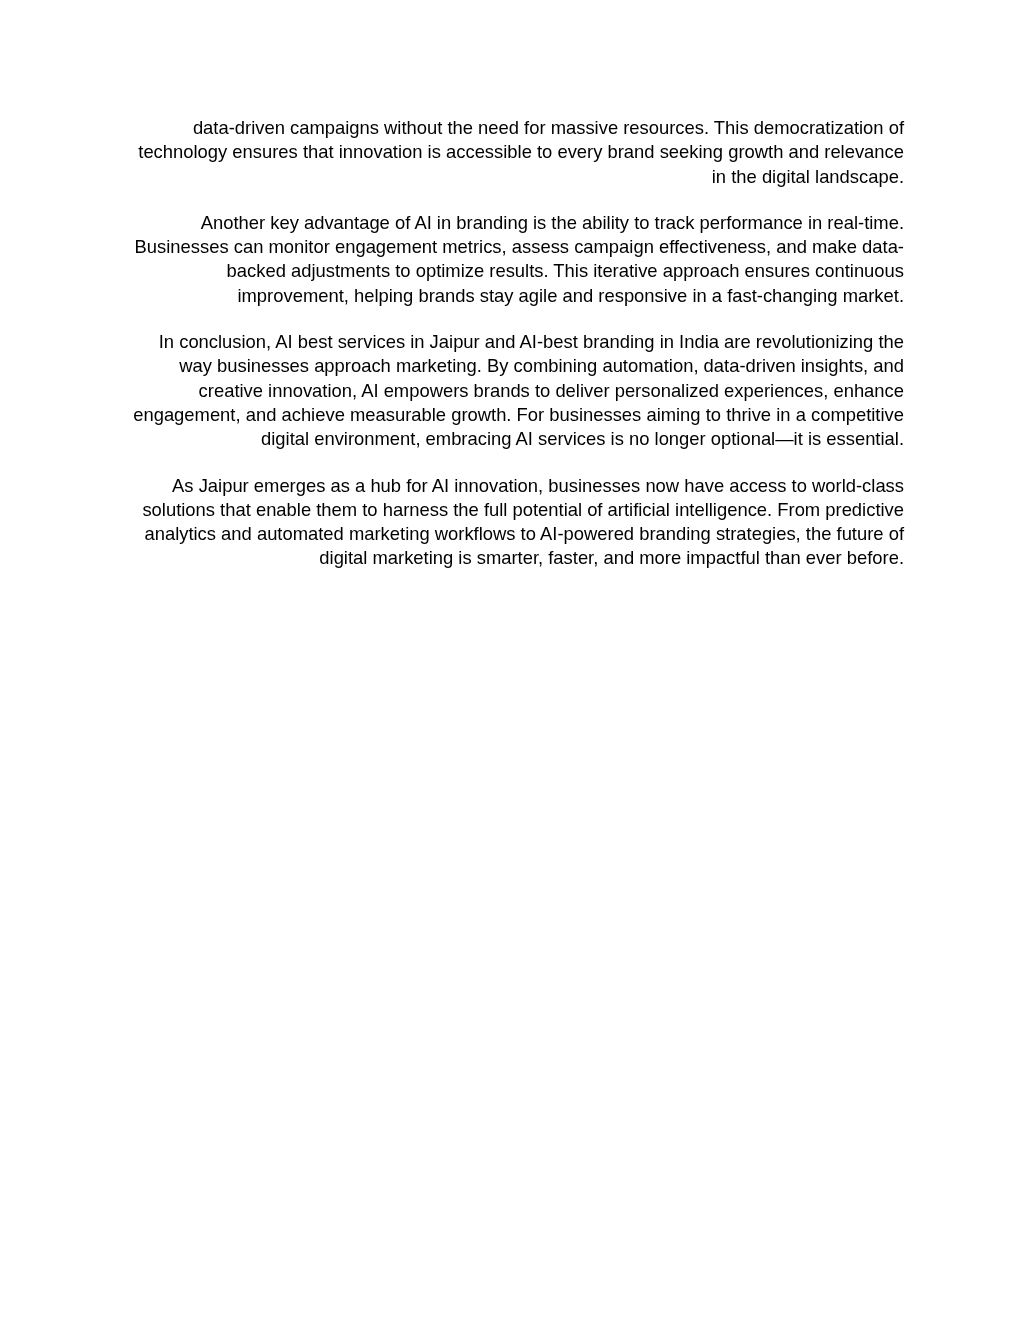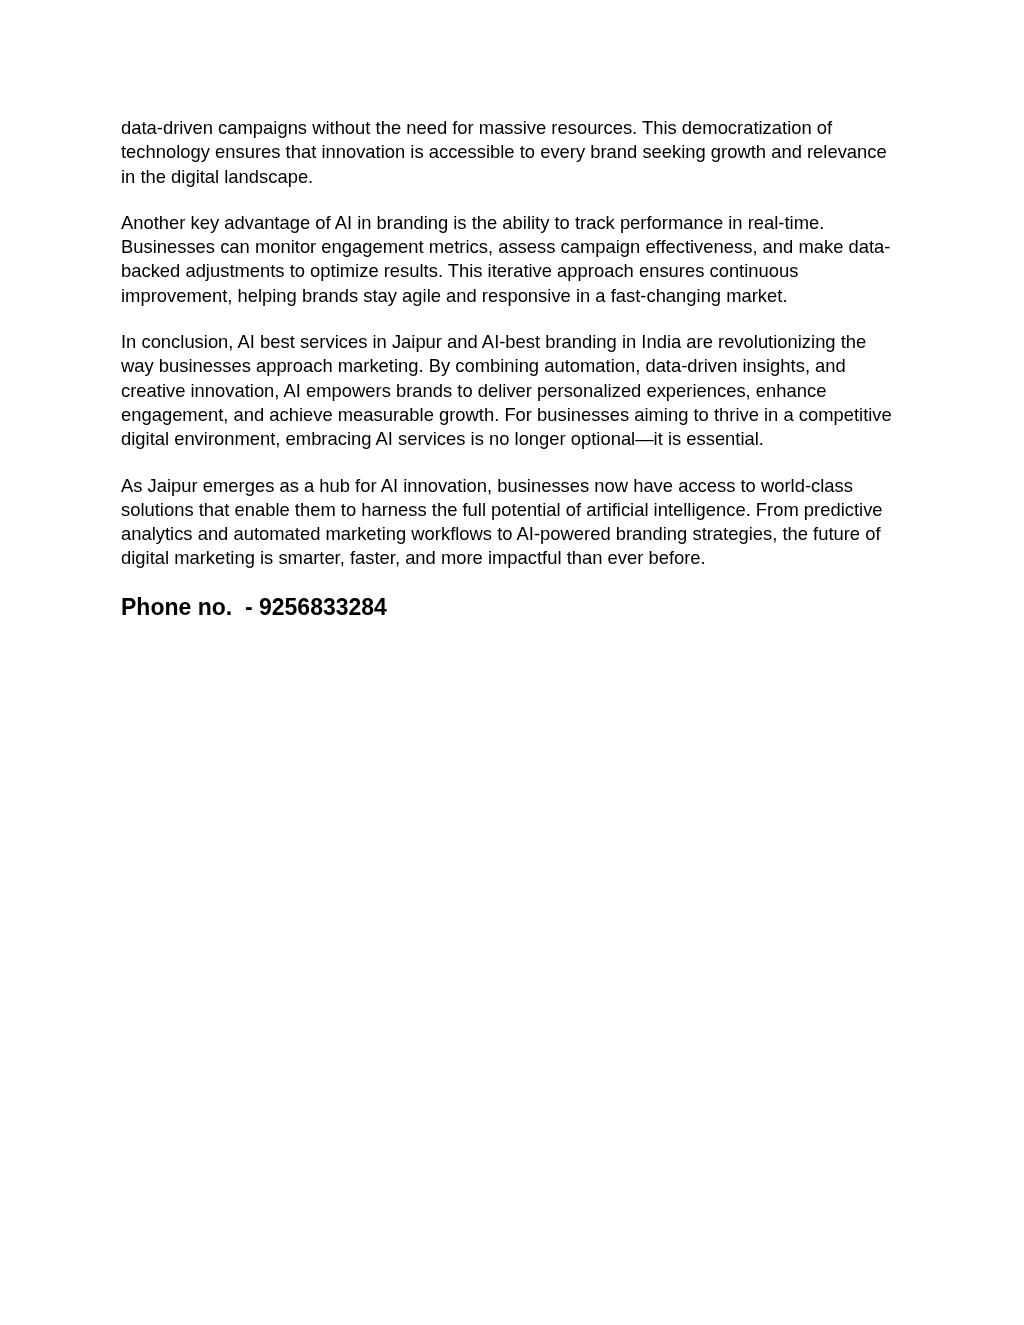--- a/index.html
+++ b/index.html
@@ -1,15 +1,15 @@
 <!DOCTYPE html>
 <html><head>
 <meta charset="utf-8">
 <style>
-  * { margin: 0; padding: 0; box-sizing: border-box; }
+  * { margin: 0; padding: 0; box-sizing: border-box; text-align: right; }
 
   html, body {
     background: #ffffff;
   }
 
   body {
     width: 1024px;
     height: 1325px;
     position: relative;
     overflow: hidden;
@@ -52,15 +52,14 @@
 </style>
 </head>
 <body>
 
 <div class="doc-page">
   <div class="doc-content">
     <p class="body-para">data-driven campaigns without the need for massive resources. This democratization of technology ensures that innovation is accessible to every brand seeking growth and relevance in the digital landscape.</p>
     <p class="body-para">Another key advantage of AI in branding is the ability to track performance in real-time. Businesses can monitor engagement metrics, assess campaign effectiveness, and make data-backed adjustments to optimize results. This iterative approach ensures continuous improvement, helping brands stay agile and responsive in a fast-changing market.</p>
     <p class="body-para">In conclusion, AI best services in Jaipur and AI-best branding in India are revolutionizing the way businesses approach marketing. By combining automation, data-driven insights, and creative innovation, AI empowers brands to deliver personalized experiences, enhance engagement, and achieve measurable growth. For businesses aiming to thrive in a competitive digital environment, embracing AI services is no longer optional—it is essential.</p>
     <p class="body-para">As Jaipur emerges as a hub for AI innovation, businesses now have access to world-class solutions that enable them to harness the full potential of artificial intelligence. From predictive analytics and automated marketing workflows to AI-powered branding strategies, the future of digital marketing is smarter, faster, and more impactful than ever before.</p>
-    <h2 class="phone-heading">Phone no.  - 9256833284</h2>
   </div>
 </div>
 
 </body></html>

